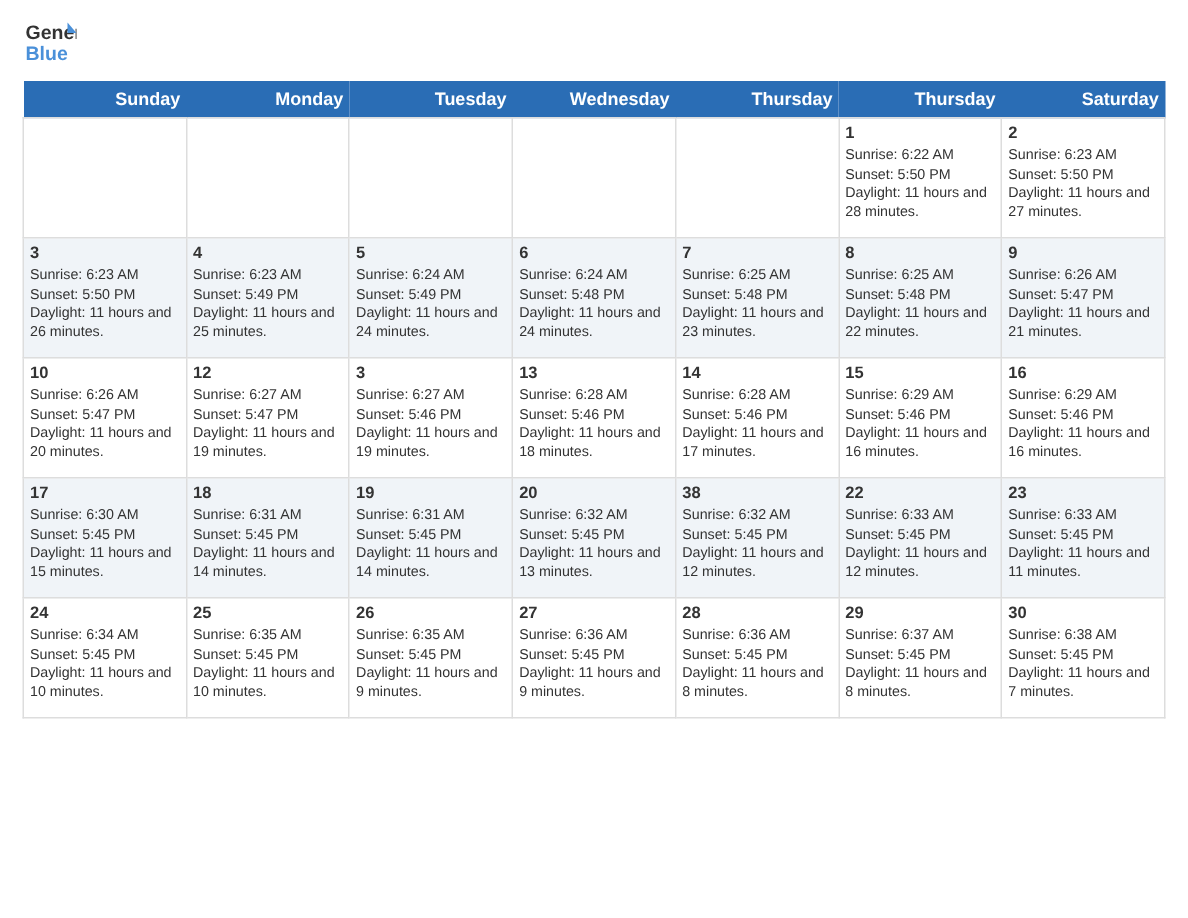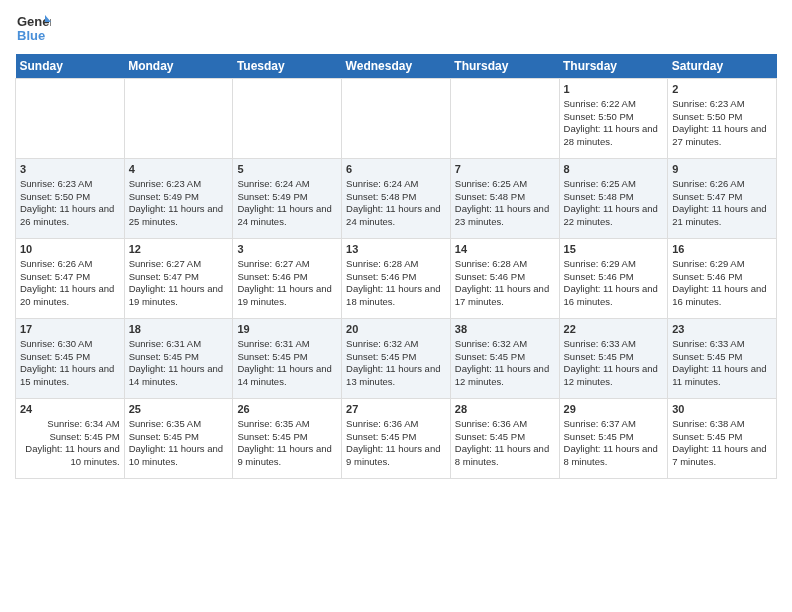--- a/index.html
+++ b/index.html
@@ -41,21 +41,21 @@
     }
     table {
       width: 100%;
       border-collapse: collapse;
       font-size: 10px;
     }
     thead tr th {
       background-color: #2a6db5;
       color: #fff;
       padding: 5px 4px;
-      text-align: left;
+      text-align: right;
       font-size: 12px;
       font-weight: bold;
     }
     tbody tr {
       vertical-align: top;
     }
     tbody tr:nth-child(odd) {
       background-color: #fff;
     }
     tbody tr:nth-child(even) {
@@ -263,21 +263,21 @@
           <td>
             <span class="day-num">23</span>
             <div class="day-info" style="white-space: pre-wrap;">Sunrise: 6:33 AM
 Sunset: 5:45 PM
 Daylight: 11 hours and 11 minutes.</div>
           </td>
         </tr>
         <tr>
           <td>
             <span class="day-num">24</span>
-            <div class="day-info" style="white-space: pre-wrap; text-align: right;">Sunrise: 6:34 AM
+            <div class="day-info" style="white-space: pre-wrap;">Sunrise: 6:34 AM
 Sunset: 5:45 PM
 Daylight: 11 hours and 10 minutes.</div>
           </td>
           <td>
             <span class="day-num">25</span>
             <div class="day-info" style="white-space: pre-wrap;">Sunrise: 6:35 AM
 Sunset: 5:45 PM
 Daylight: 11 hours and 10 minutes.</div>
           </td>
           <td>

